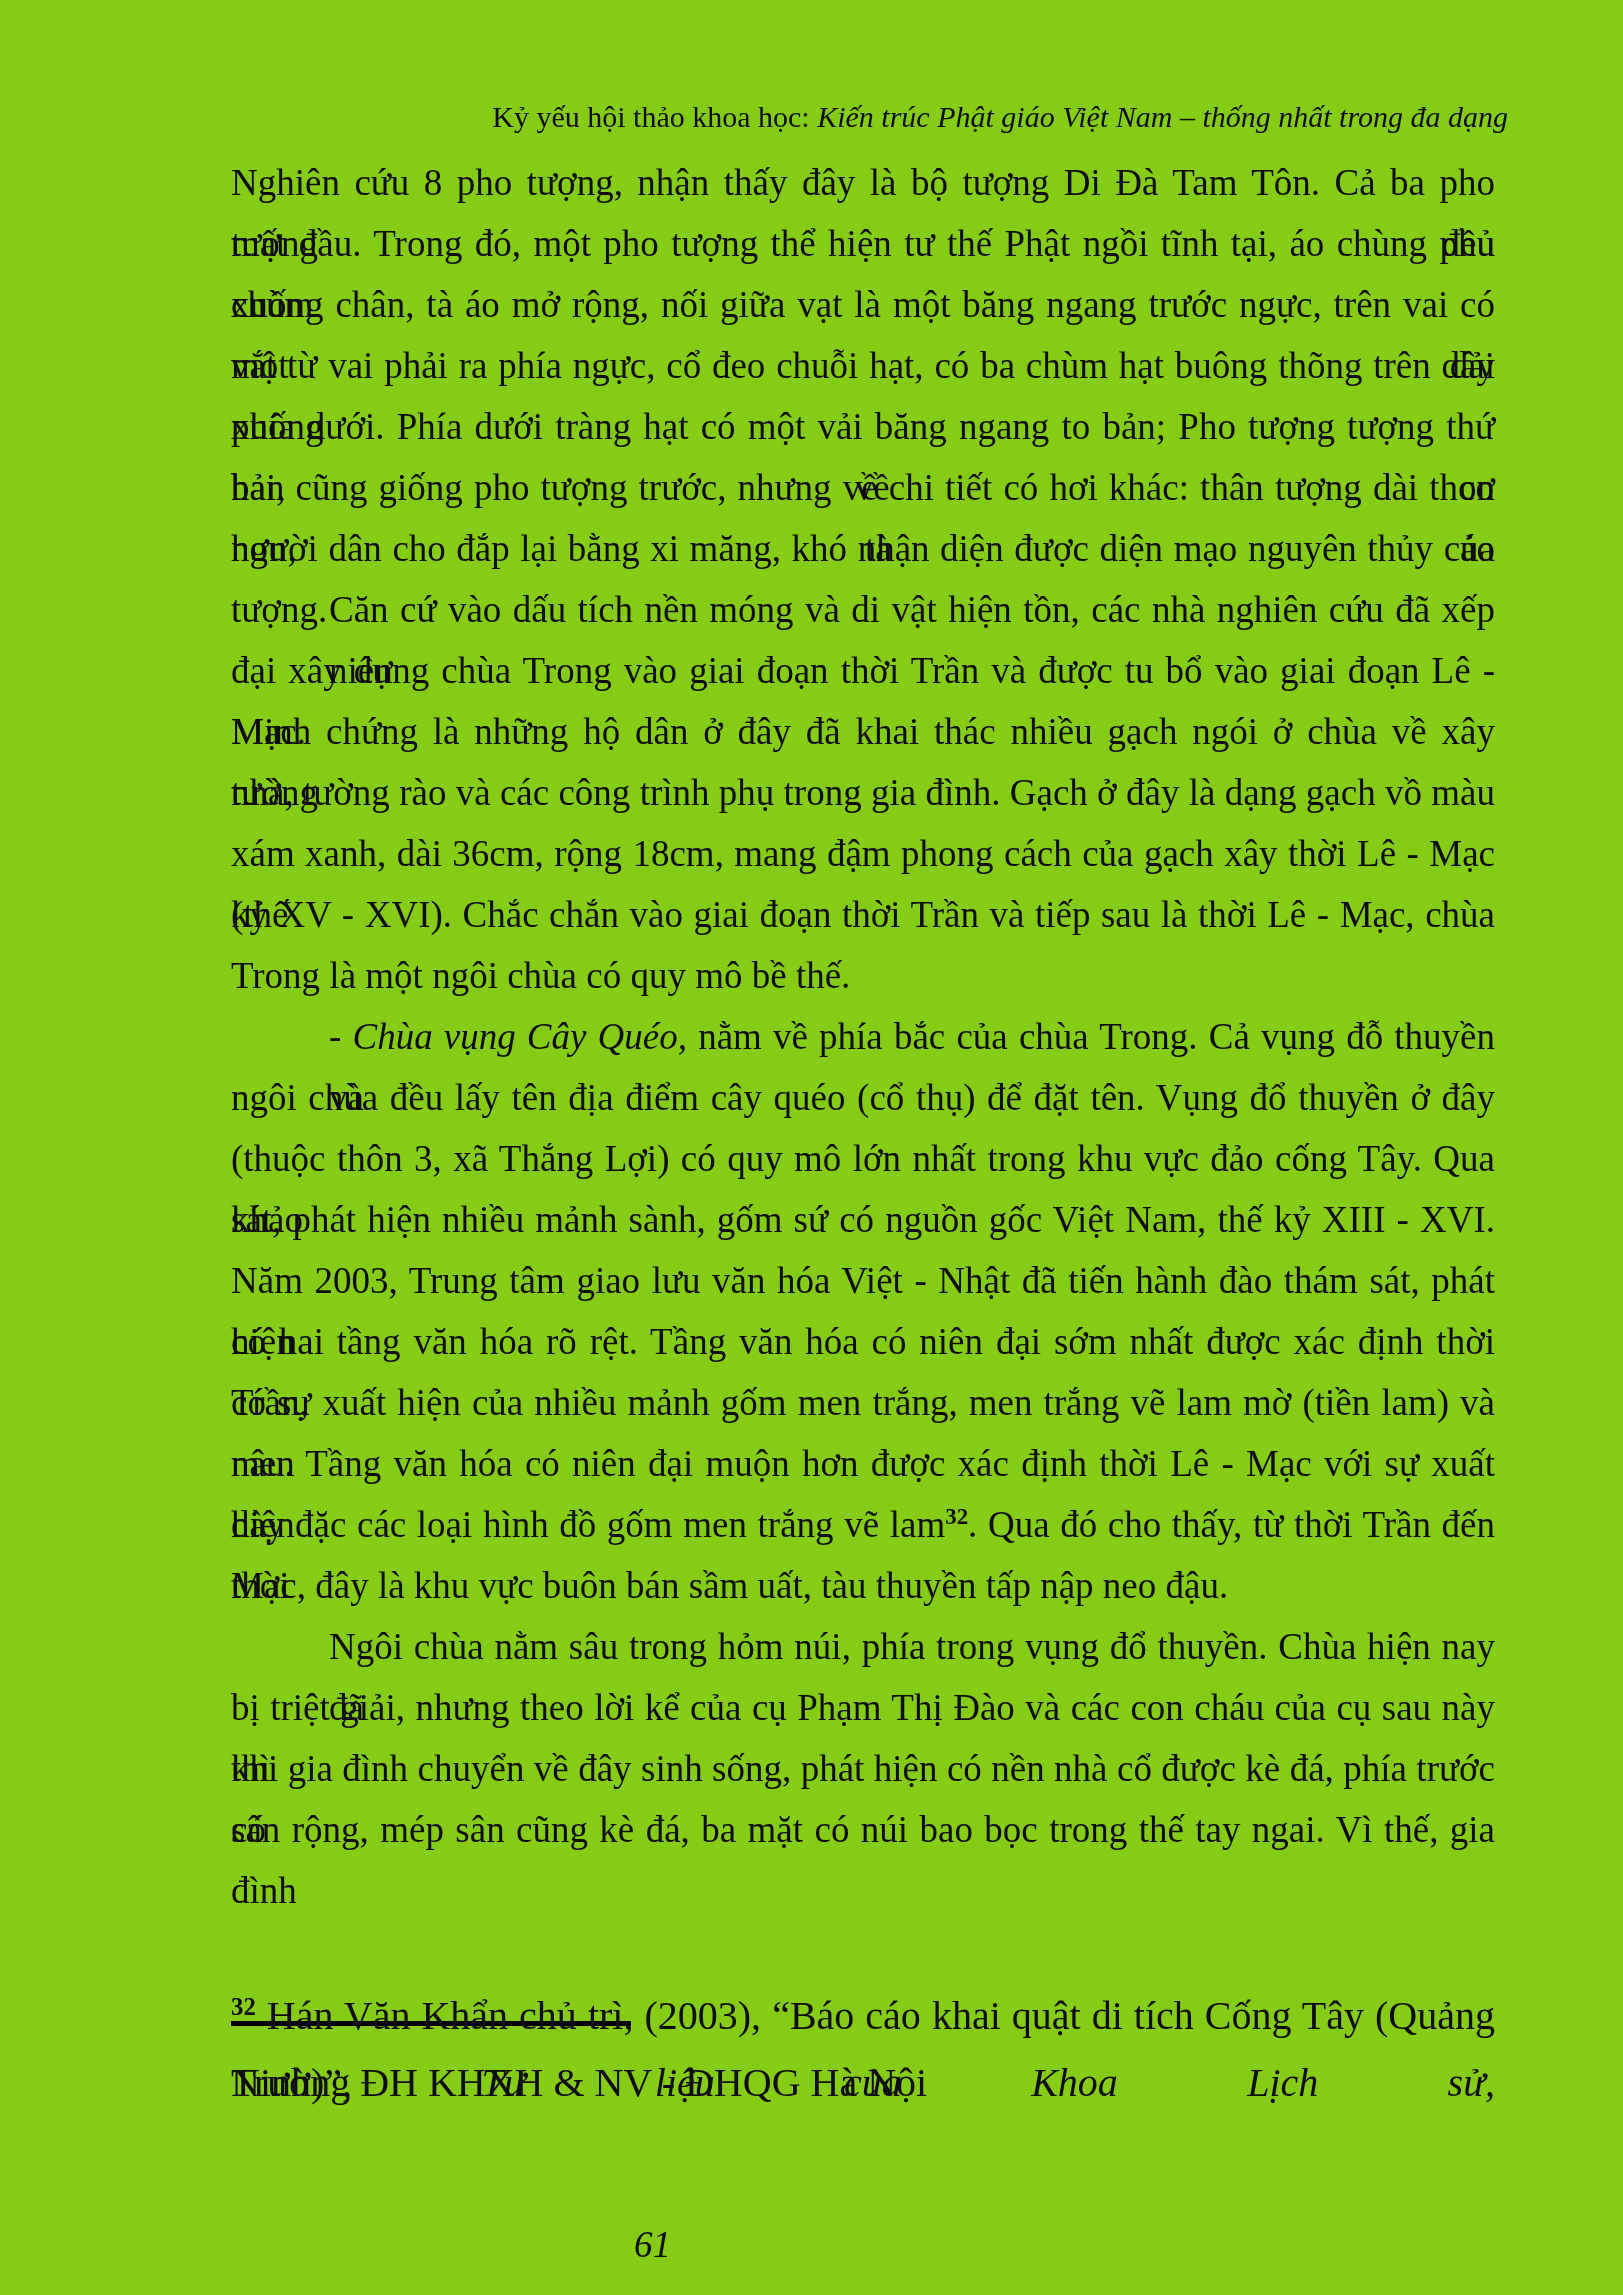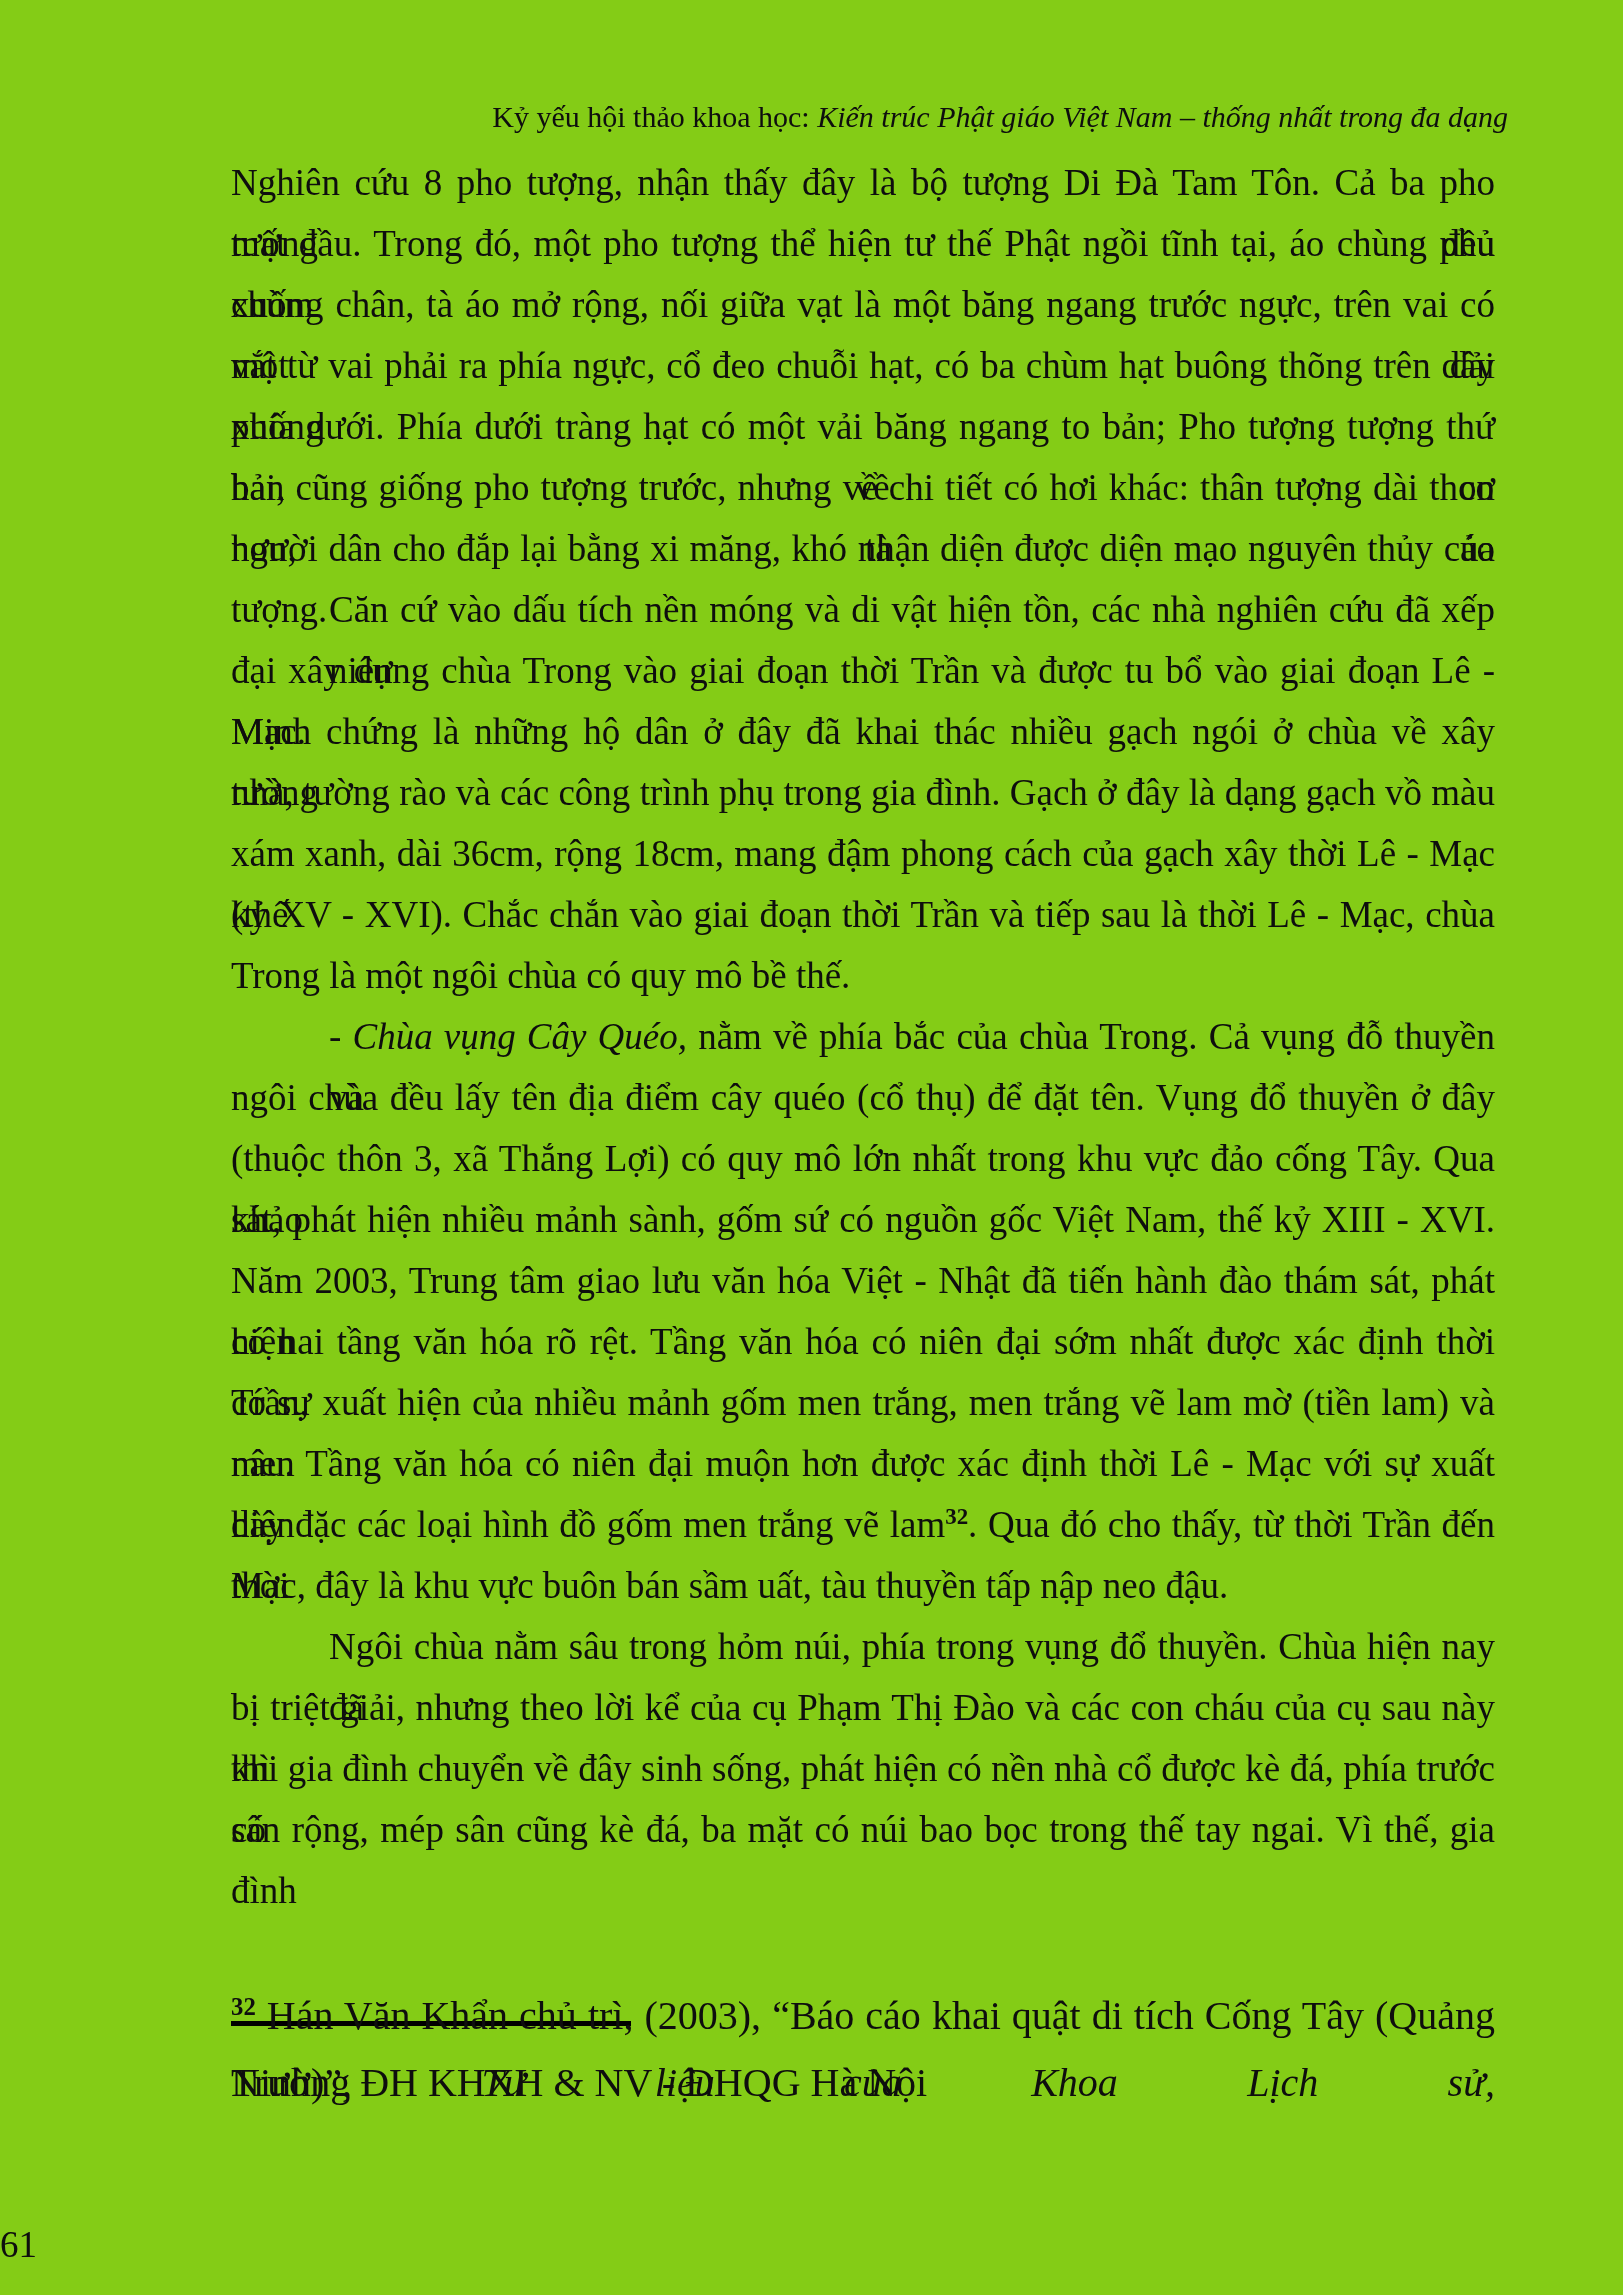--- a/index.html
+++ b/index.html
@@ -60,22 +60,24 @@
     width: 1264px;
     font-size: 40px;
   }
   .footnote .line { height: 67px; line-height: 67px; }
   .footnote em { font-style: italic; }
   .page-number {
     position: absolute;
     left: 0;
     top: 2222px;
     width: 1305px;
+    text-align: center;
     font-size: 37px;
     line-height: 46px;
+    font-style: italic;
   }
 </style>
 </head>
 <body>
 
 <div class="page">
 
   <div class="running-header"><span>Kỷ yếu hội thảo khoa học: </span><em>Kiến trúc Phật giáo Việt Nam – thống nhất trong đa dạng</em></div>
 
   <div class="body-text" id="body-text">

